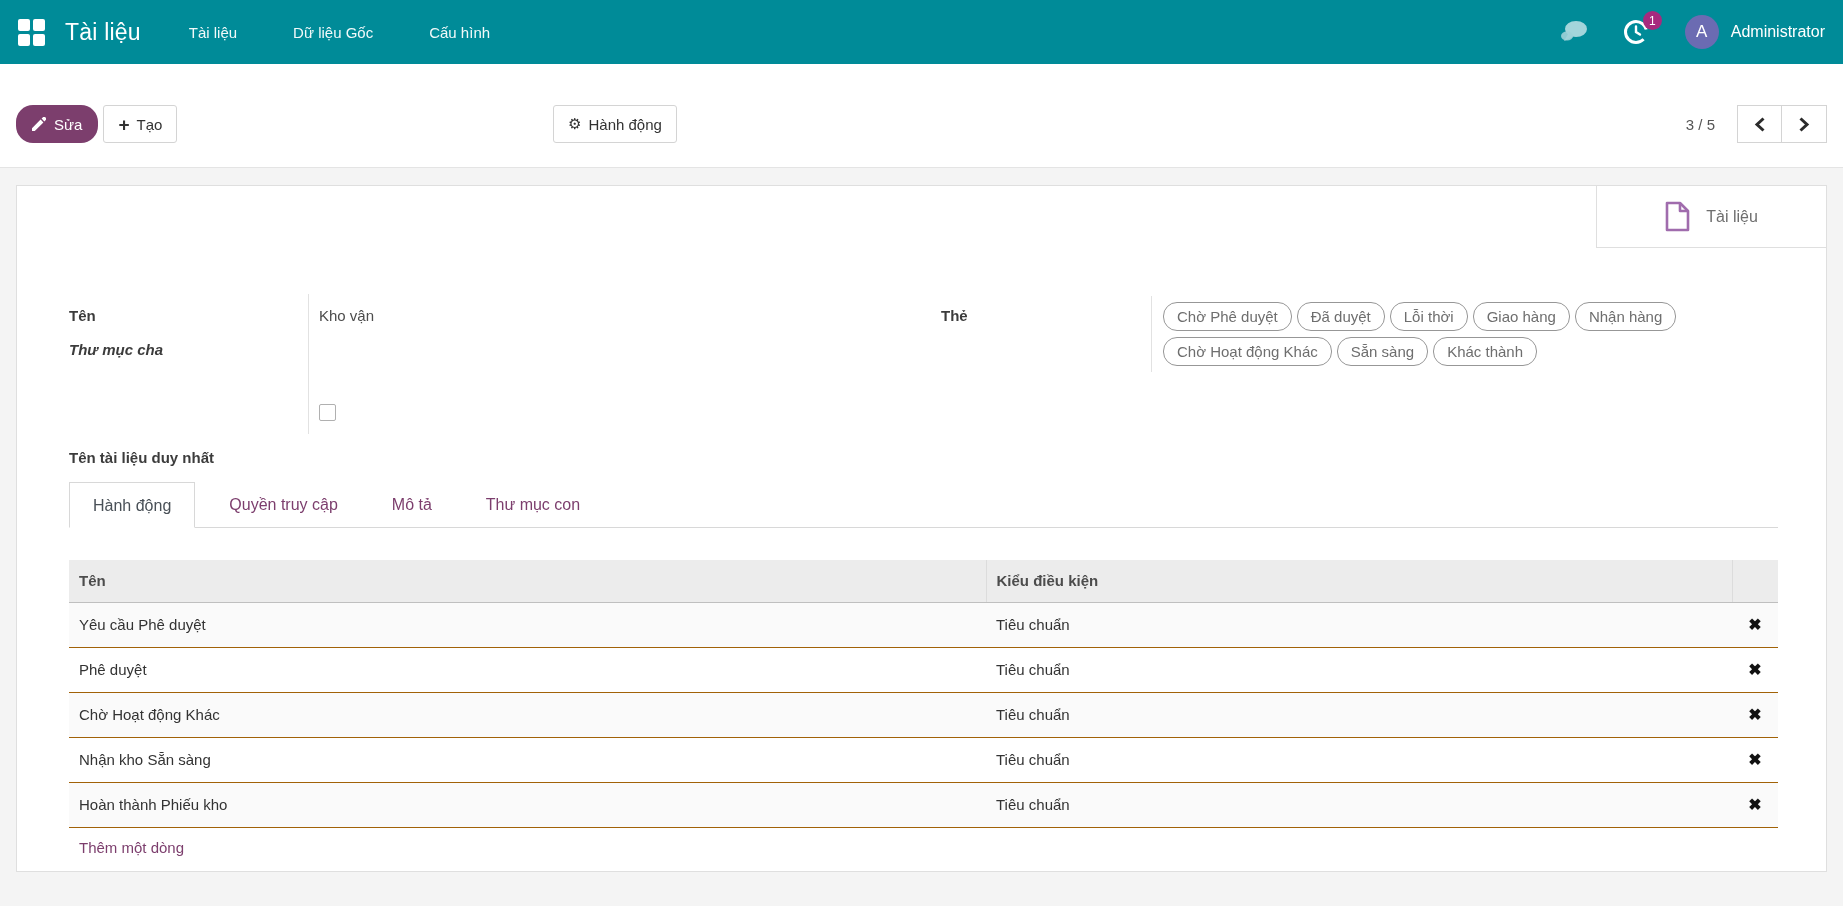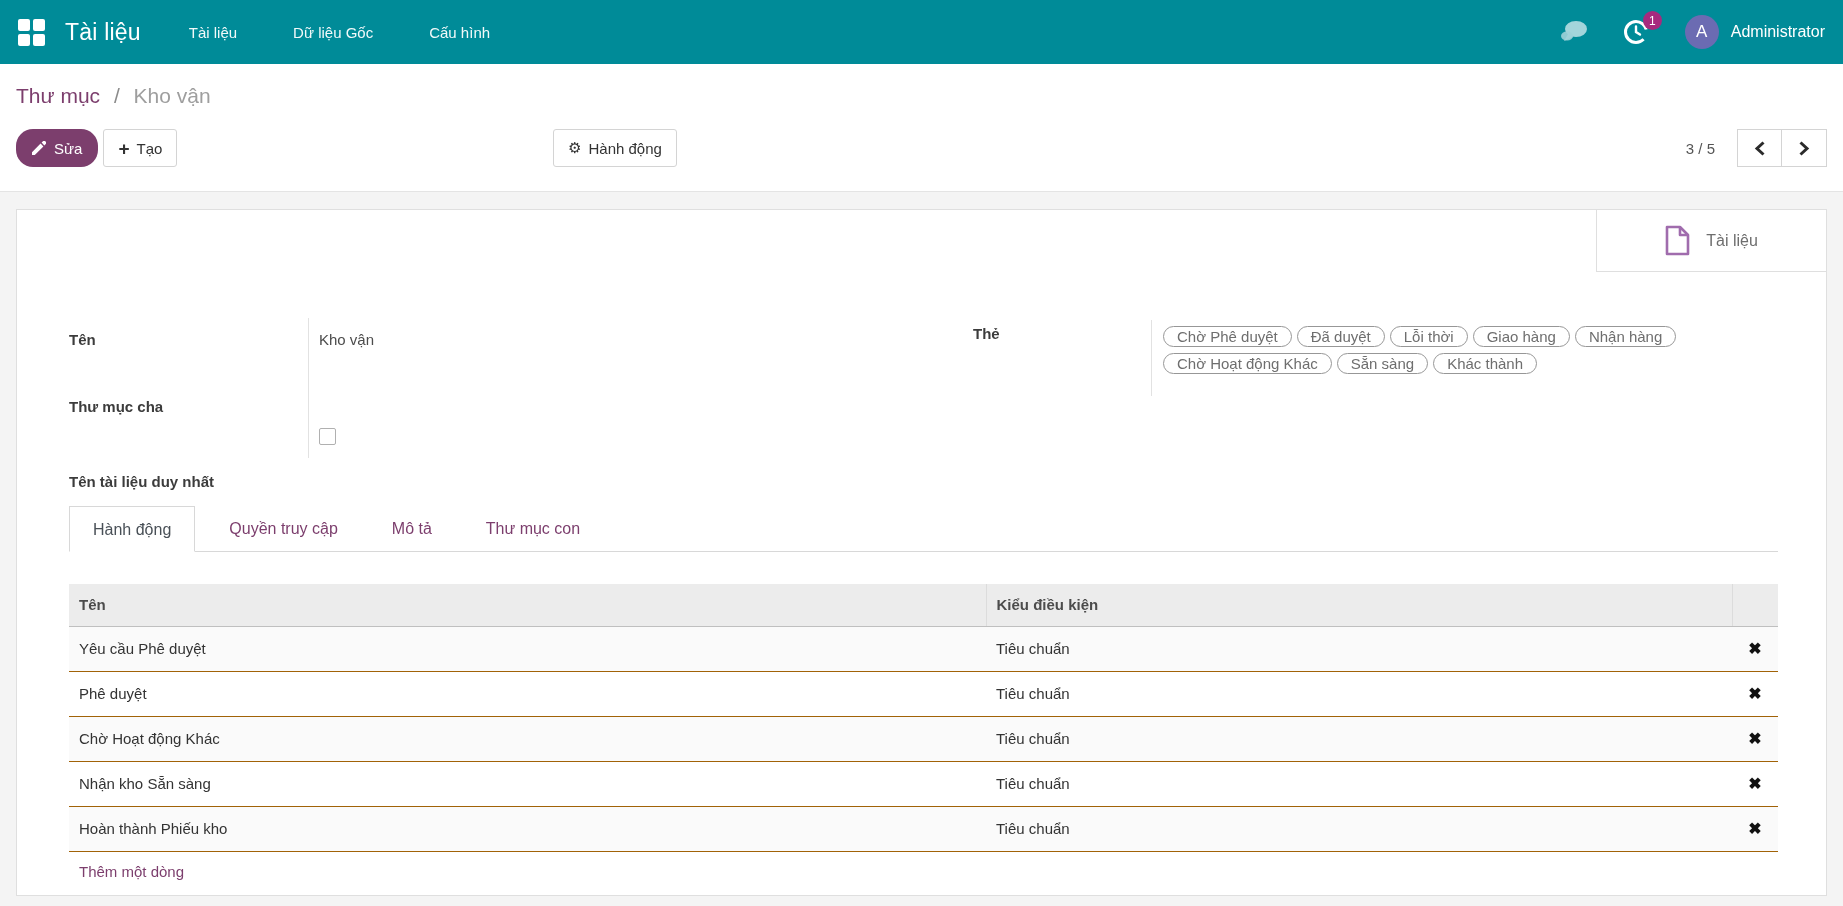--- a/index.html
+++ b/index.html
@@ -45,21 +45,21 @@
   .stat-box { position: absolute; top: 0; right: 0; width: 230px; height: 62px; border-left: 1px solid #dfdfdf; border-bottom: 1px solid #dfdfdf; background: #fff; display: flex; align-items: center; justify-content: center; cursor: pointer; }
   .stat-box .doc-ic { margin-right: 16px; display: flex; }
   .stat-box .stat-label { color: #6e6e6e; font-size: 16px; }
 
   .fld-label { position: absolute; font-size: 15px; font-weight: bold; color: #3c3c3c; }
   .fld-value { position: absolute; font-size: 15px; color: #4c4c4c; }
   .fld-sep { position: absolute; width: 1px; background: #e2e2e2; }
   .checkbox { position: absolute; width: 17px; height: 17px; border: 1px solid #b0b0b0; background: #fff; border-radius: 2px; cursor: pointer; }
 
   .tags-wrap { position: absolute; left: 1146px; top: 116px; width: 604px; display: flex; flex-wrap: wrap; gap: 6px 5px; }
-  .tag-pill { height: 21px; display: inline-flex; align-items: center; padding: 0 13px; border: 1px solid #979797; border-radius: 14px; color: #6e6e6e; font-size: 15px; background: #fff; cursor: pointer; }
+  .tag-pill { height: 29px; display: inline-flex; align-items: center; padding: 0 13px; border: 1px solid #979797; border-radius: 14px; color: #6e6e6e; font-size: 15px; background: #fff; cursor: pointer; }
 
   
   .tabs-wrap { position: absolute; left: 52px; top: 296px; width: 1709px; }
   .nav-tabs { display: flex; border-bottom: 1px solid #d8d8d8; }
   .tab { padding: 0 20px; height: 46px; line-height: 45px; font-size: 16px; color: #7c3e6d; cursor: pointer; margin-bottom: -1px; }
   .tab.active { color: #495057; background: #fff; border: 1px solid #d8d8d8; border-bottom: 1px solid #fff; padding: 0 23px; }
   .tab + .tab { margin-left: 14px; }
 
   
   .table-wrap { position: absolute; left: 52px; top: 374px; width: 1709px; }
@@ -107,25 +107,20 @@
       <div class="badge">1</div>
     </div>
     <div class="user-menu">
       <div class="avatar">A</div>
       <div class="user-name">Administrator</div>
     </div>
   </div>
 </div>
 
 <div class="control-panel">
-  <div class="breadcrumb">
-    <span class="bc-link">Thư mục</span>
-    <span class="bc-sep">/</span>
-    <span>Kho vận</span>
-  </div>
   <div class="cp-row">
     <div class="btn btn-primary">
       <span class="ic">
         <svg width="14" height="14" viewBox="0 0 14 14">
             <path d="M0 11.2 L8.6 2.6 11.4 5.4 2.8 14 0 14 Z M9.6 1.6 L11.2 0 a1.3 1.3 0 0 1 1.8 0 l1 1 a1.3 1.3 0 0 1 0 1.8 L12.4 4.4 Z" fill="#ffffff"></path>
           </svg>
       </span>
       <span>Sửa</span>
     </div>
     <div class="btn btn-default">
@@ -161,27 +156,27 @@
       <span class="doc-ic">
         <svg width="25" height="31" viewBox="0 0 25 31">
             <path d="M2 2 H15 L23 10 V29 H2 Z" fill="none" stroke="#a06cad" stroke-width="2.6" stroke-linejoin="round"></path>
             <path d="M15 2 V10 H23" fill="none" stroke="#a06cad" stroke-width="2.6" stroke-linejoin="round"></path>
           </svg>
       </span>
       <span class="stat-label">Tài liệu</span>
     </div>
 
     <div class="fld-label" style="left:52px; top:121px;">Tên</div>
-    <div class="fld-label" style="left:52px; top:188px;">Thư mục cha</div>
+    <div class="fld-label" style="left:52px; top:155px;font-style:italic;">Thư mục cha</div>
     <div class="fld-label" style="left:52px; top:219px;margin-top:44px;">Tên tài liệu duy nhất</div>
     <div class="fld-sep" style="left:291px; top:108px; height:140px;"></div>
     <div class="fld-value" style="left:302px; top:121px;">Kho vận</div>
     <div class="checkbox" style="left:302px; top:218px;"></div>
 
-    <div class="fld-label" style="left:924px; top:115px;margin-left:32px;">Thẻ</div>
+    <div class="fld-label" style="left:924px; top:121px;">Thẻ</div>
     <div class="fld-sep" style="left:1134px; top:110px; height:76px;"></div>
     <div class="tags-wrap">
 
     <span class="tag-pill">Chờ Phê duyệt</span>
         <span class="tag-pill">Đã duyệt</span>
         <span class="tag-pill">Lỗi thời</span>
         <span class="tag-pill">Giao hàng</span>
         <span class="tag-pill">Nhận hàng</span>
         <span class="tag-pill">Chờ Hoạt động Khác</span>
         <span class="tag-pill">Sẵn sàng</span>

